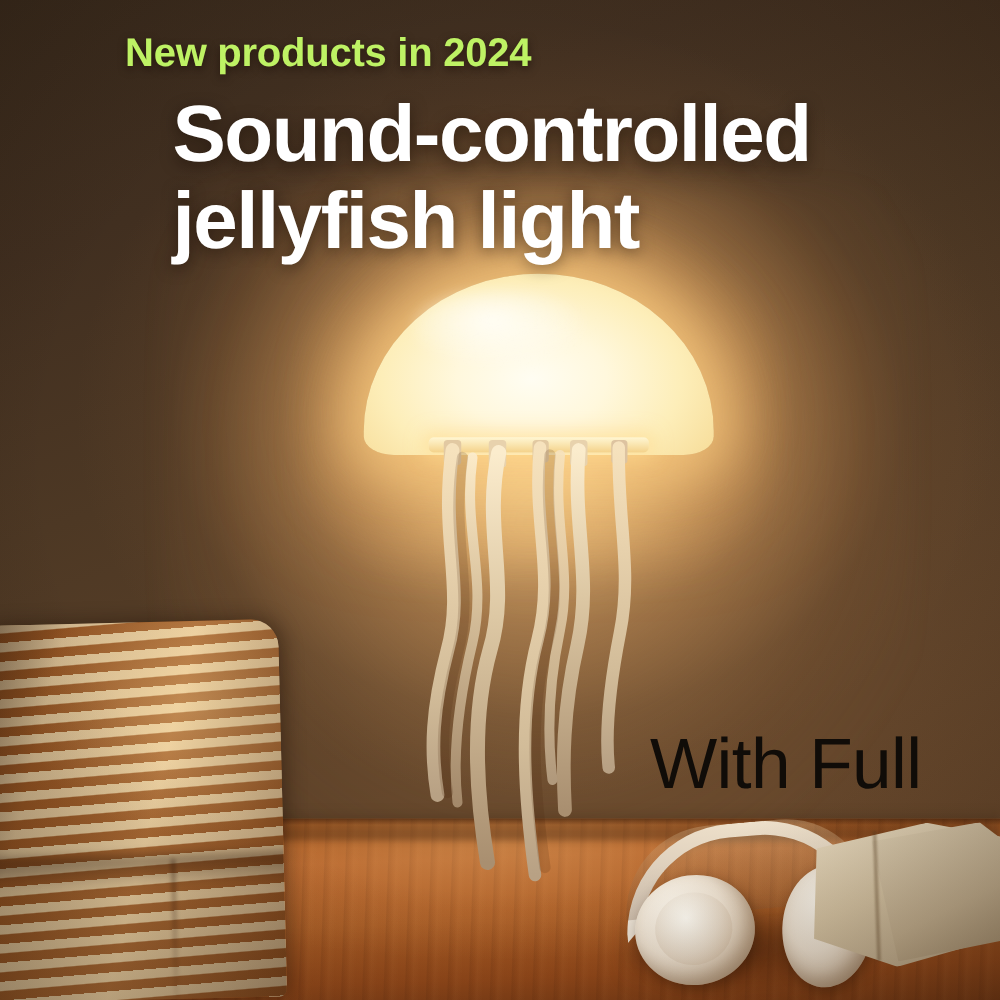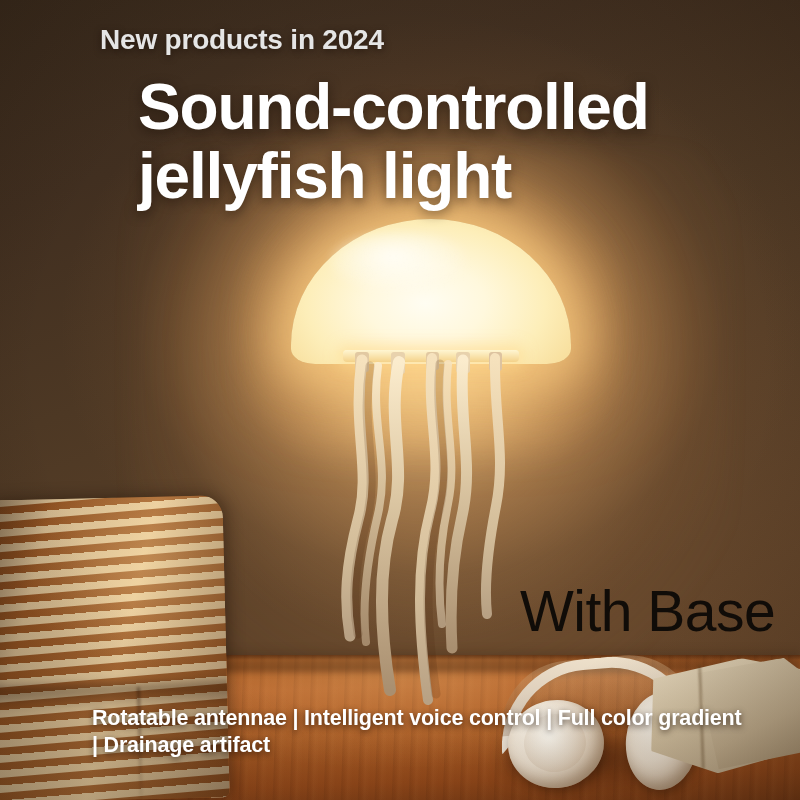--- a/index.html
+++ b/index.html
@@ -247,23 +247,23 @@
     width: 3px; height: 104px;
     background: rgba(90,62,32,0.38);
     filter: blur(1px);
     transform: rotate(4deg);
   }
 
   
   .eyebrow {
     position: absolute;
     left: 100px; top: 24px;
-    font-size: 28px;
+    font-size: 32px;
     font-weight: bold;
-    color: #e5e5e5;
+    color: #bef264;
     letter-spacing: -0.2px;
     text-shadow: 0 2px 7px rgba(20,10,3,0.55);
     white-space: nowrap;
   }
   .headline {
     position: absolute;
     left: 138px; top: 73px;
     width: 620px;
     font-size: 64px;
     font-weight: bold;
@@ -374,17 +374,16 @@
     <div class="book-page2"></div>
     <div class="book-spine"></div>
   </div>
 
   <div class="vignette"></div>
 
   <div class="eyebrow">New products in 2024</div>
 
   <div class="headline">Sound-controlled jellyfish light</div>
 
-  <div class="withbase">With Base</div>
-
-  <div class="features">Rotatable antennae | Intelligent voice control | Full color gradient | Drainage artifact</div>
+  <div class="withbase">With Full</div>
+
 
 </div>
 
 </body></html>

